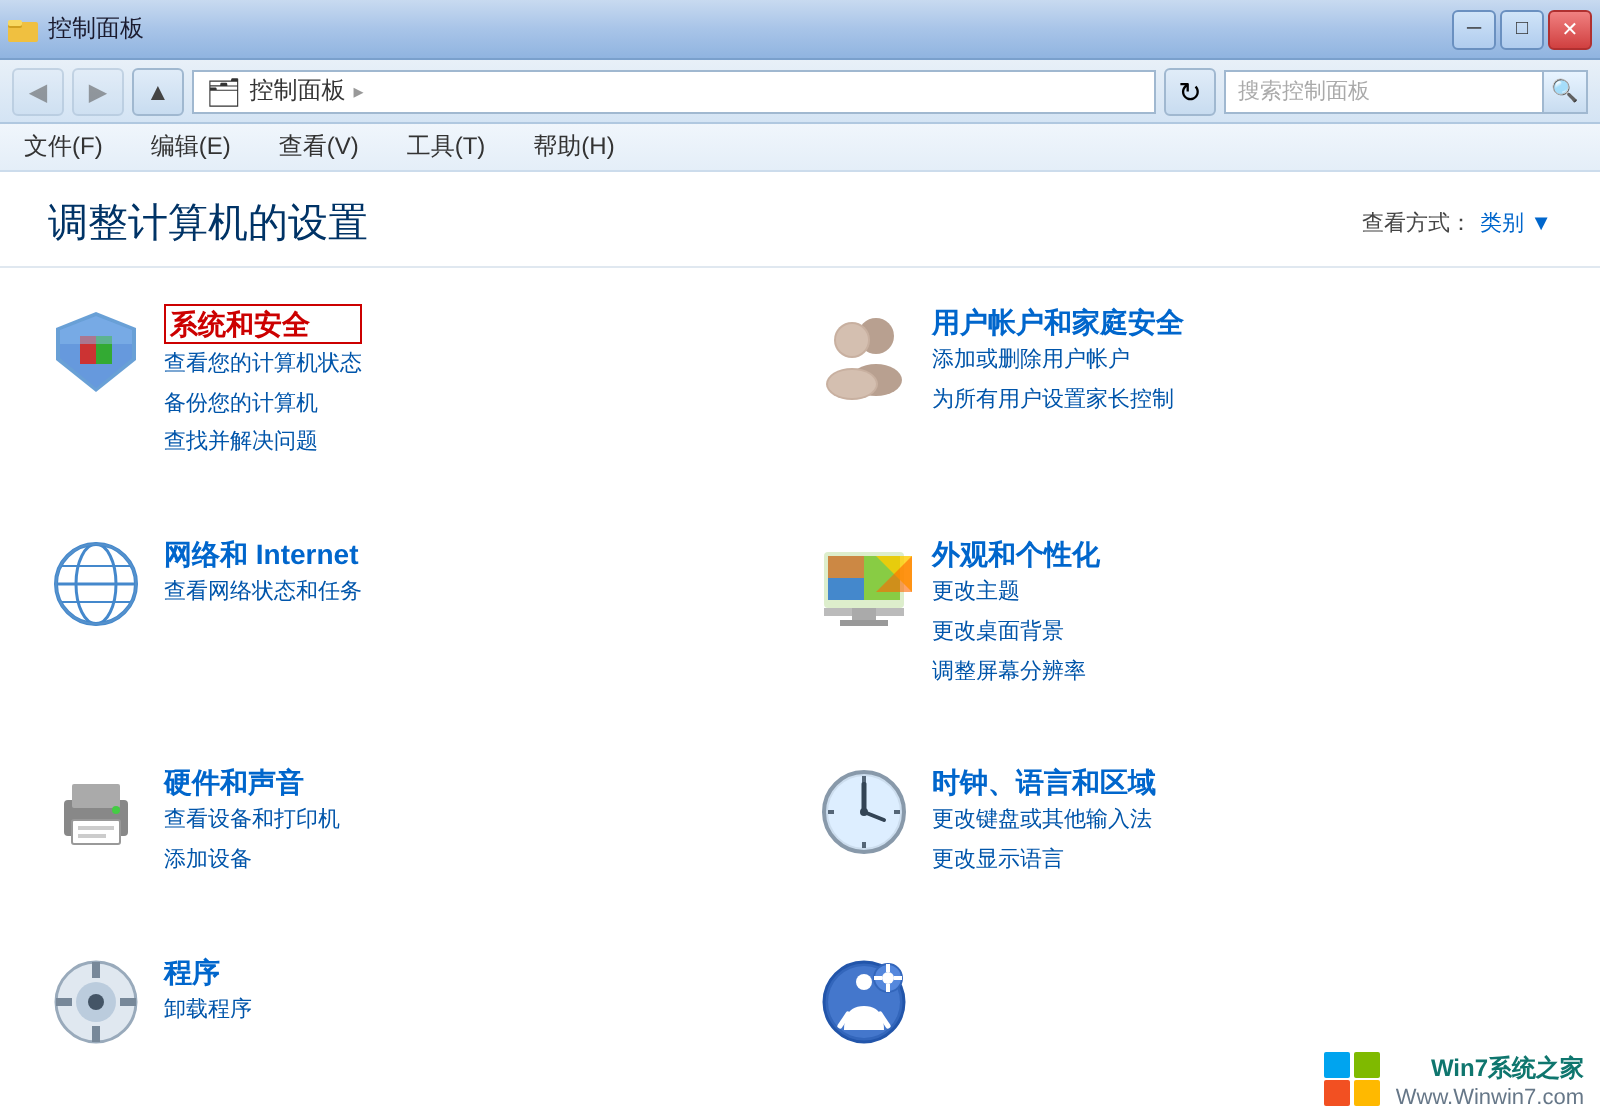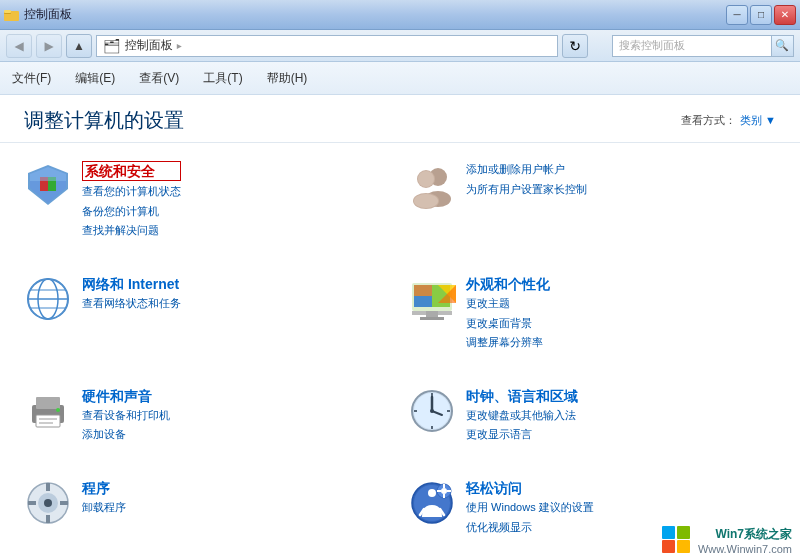--- a/index.html
+++ b/index.html
@@ -132,22 +132,21 @@
       cursor: pointer;
       font-size: 11px;
       color: #444;
     }
 
     
     .menu-bar {
       height: 24px;
       background: linear-gradient(to bottom, #f0f6fc, #e4eef8);
       display: flex;
-      align-items: center;
-      padding: 16px 8px;
+      padding: 1px 8px;
       gap: 16px;
       border-bottom: 1px solid #ccdcec;
       font-size: 12px;
       color: #333;
     }
     .menu-item {
       cursor: pointer;
       padding: 2px 4px;
     }
 
@@ -258,21 +257,21 @@
 <div class="address-bar">
   <div class="nav-btn disabled">◀</div>
   <div class="nav-btn disabled">▶</div>
   <div class="nav-btn">▲</div>
   <div class="address-field">
     <span class="address-icon">🗂</span>
     <span>控制面板</span>
     <span style="margin-left:4px; color:#999; font-size:10px">▸</span>
   </div>
   <div class="refresh-btn">↻</div>
-  <div style="display:flex;margin-left:20px;">
+  <div style="display:flex;">
     <div class="search-field">
       <span style="color:#aaa; font-size:11px;">搜索控制面板</span>
     </div>
     <div class="search-icon-btn">🔍</div>
   </div>
 </div>
 
 <div class="menu-bar">
   <span class="menu-item">文件(F)</span>
   <span class="menu-item">编辑(E)</span>
@@ -315,20 +314,21 @@
         <svg viewBox="0 0 48 48">
           <circle cx="30" cy="16" r="9" fill="#b8a090"></circle>
           <ellipse cx="30" cy="38" rx="13" ry="8" fill="#b8a090"></ellipse>
           <circle cx="18" cy="18" r="9" fill="#c8b0a0"></circle>
           <ellipse cx="18" cy="40" rx="13" ry="8" fill="#c8b0a0"></ellipse>
           <circle cx="18" cy="18" r="8" fill="#d4bfb0"></circle>
           <ellipse cx="18" cy="40" rx="12" ry="7" fill="#d4bfb0"></ellipse>
         </svg>
       </div>
       <div class="cp-text">
+        <span class="cp-title">用户帐户和家庭安全</span>
         <span class="cp-sub">添加或删除用户帐户</span>
         <span class="cp-sub">为所有用户设置家长控制</span>
       </div>
     </div>
 
     <div class="cp-item">
       <div class="cp-icon">
         <svg viewBox="0 0 48 48">
           <circle cx="24" cy="24" r="20" fill="none" stroke="#4488cc" stroke-width="2"></circle>
           <ellipse cx="24" cy="24" rx="10" ry="20" fill="none" stroke="#4488cc" stroke-width="1.5"></ellipse>
@@ -436,25 +436,20 @@
           <line x1="16" y1="30" x2="12" y2="36" stroke="white" stroke-width="2.5" stroke-linecap="round"></line>
           <line x1="32" y1="30" x2="36" y2="36" stroke="white" stroke-width="2.5" stroke-linecap="round"></line>
 
           <circle cx="36" cy="12" r="7" fill="#5588dd" stroke="#3366bb" stroke-width="1"></circle>
           <circle cx="36" cy="12" r="3" fill="white"></circle>
           <rect x="35" y="5" width="2" height="4" fill="white"></rect>
           <rect x="35" y="15" width="2" height="4" fill="white"></rect>
           <rect x="29" y="11" width="4" height="2" fill="white"></rect>
           <rect x="39" y="11" width="4" height="2" fill="white"></rect>
         </svg>
-      </div>
-      <div class="cp-text">
-        <span class="cp-title">轻松访问</span>
-        <span class="cp-sub">使用 Windows 建议的设置</span>
-        <span class="cp-sub">优化视频显示</span>
       </div>
     </div>
 
   </div>
 </div>
 
 <div class="watermark">
   <div style="display:flex; align-items:center; justify-content:flex-end; gap:6px;">
     <svg width="32" height="32" viewBox="0 0 32 32">
       <rect x="2" y="16" width="13" height="13" fill="#f25022" rx="1"></rect>

